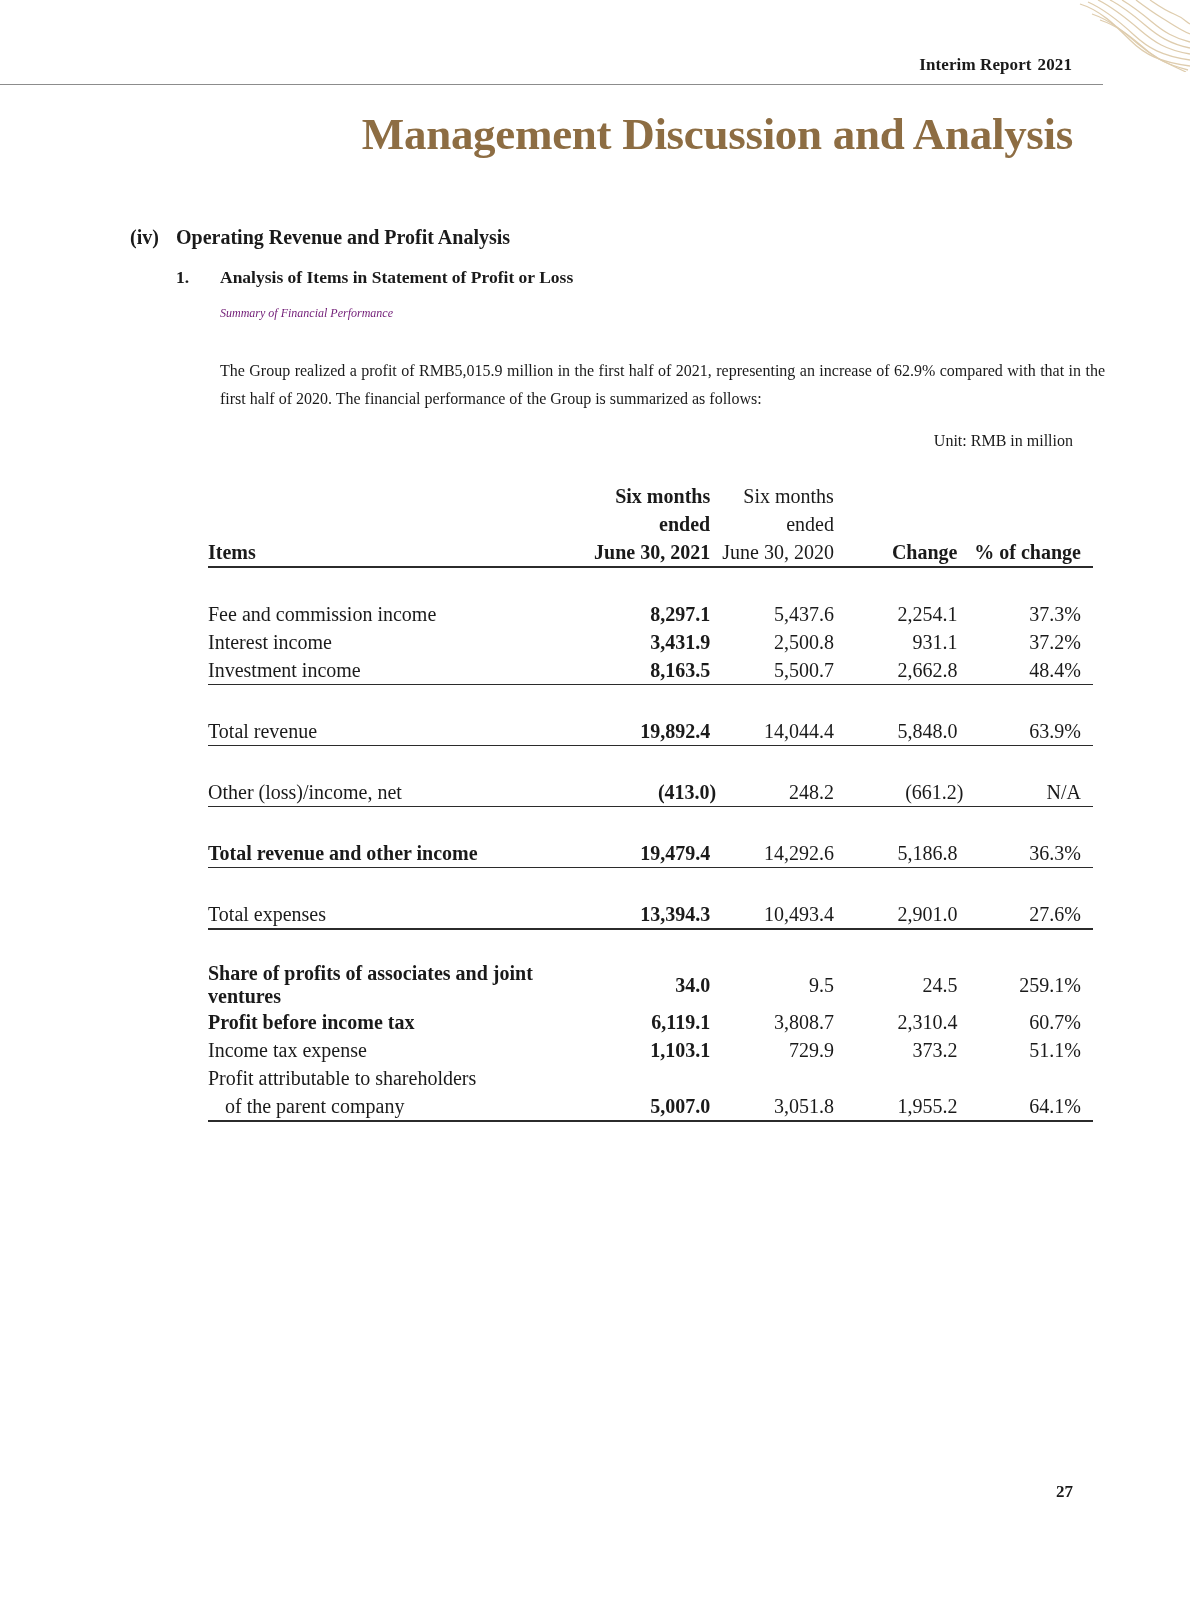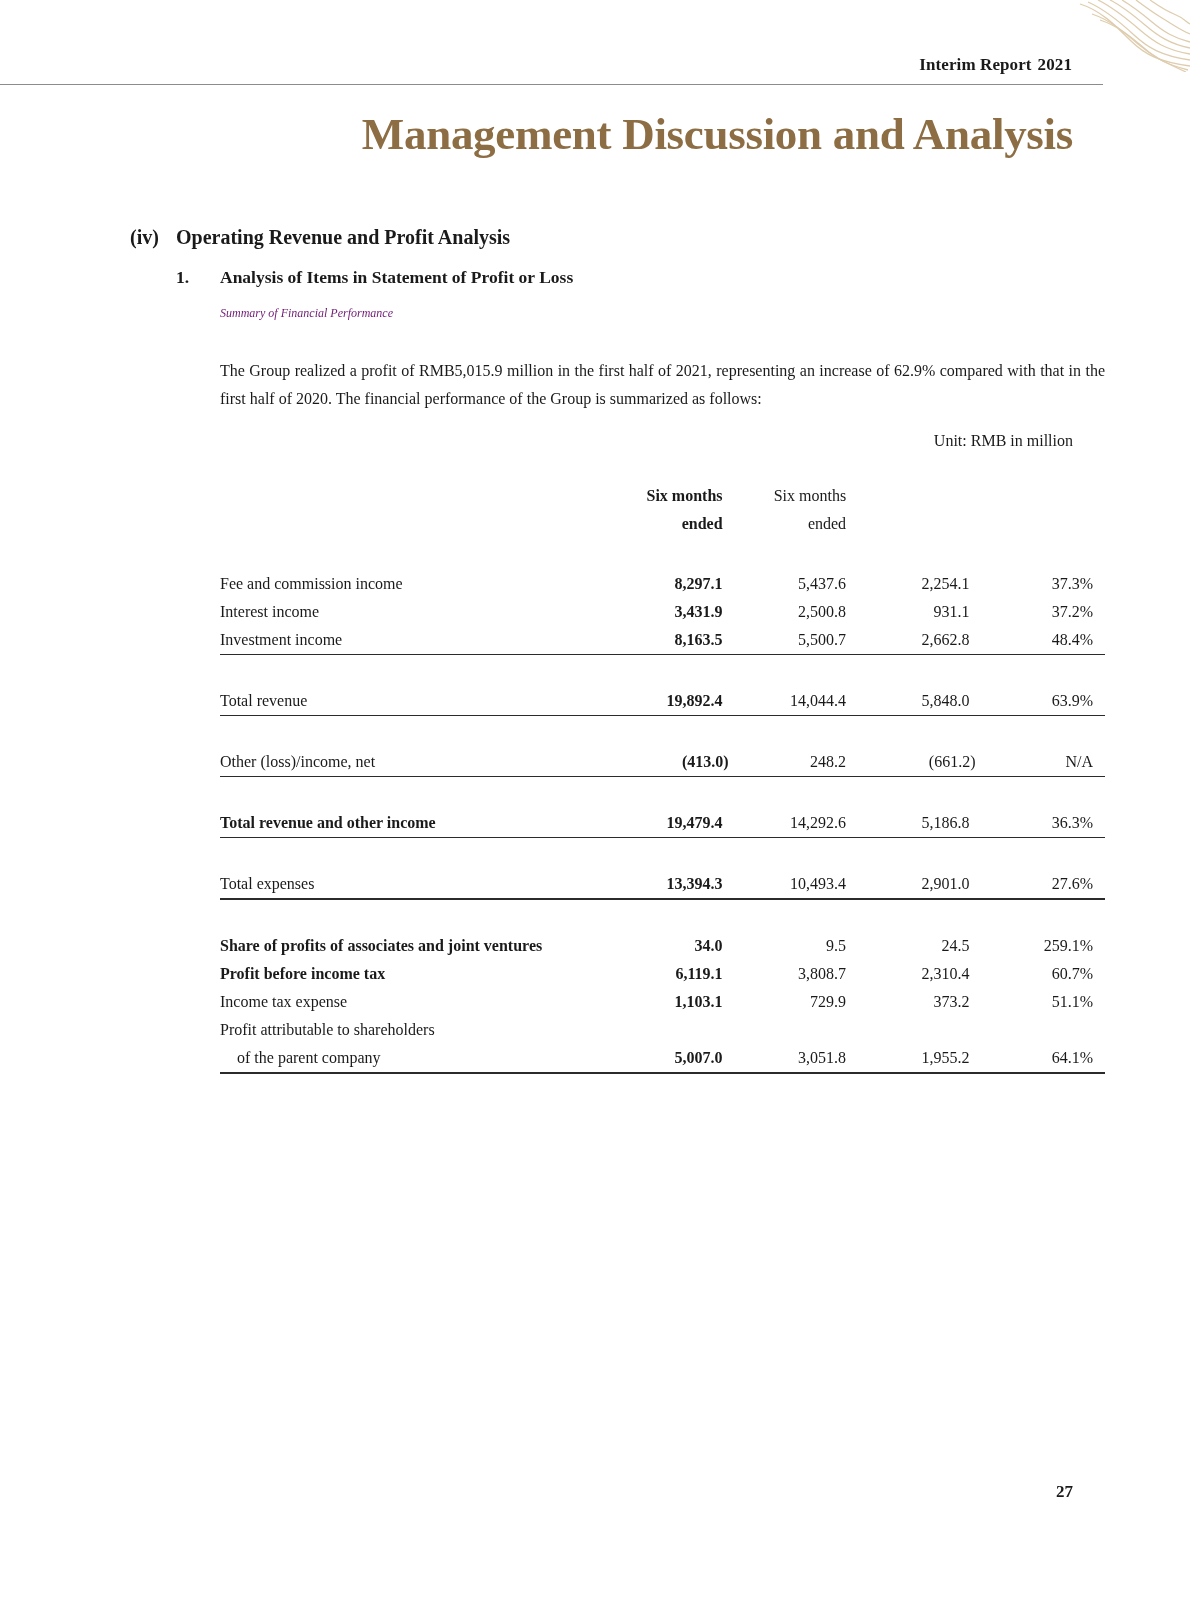--- a/index.html
+++ b/index.html
@@ -38,22 +38,22 @@
     }
     .paragraph {
       position: absolute; left: 220px; top: 345px; width: 885px;
       font-size: 16px; line-height: 28px; text-align: justify; color: #1a1a1a; margin-top: 12px;
     }
     .unit {
       position: absolute; right: 117px; top: 432px;
       font-size: 16px; color: #1a1a1a;
     }
     table.fin {
-      position: absolute; left: 220px; top: 482px; width: 885px;
-      border-collapse: collapse; font-size: 16px;
+      position: absolute; left: 208px; top: 482px; width: 885px;
+      border-collapse: collapse; font-size: 20px;
     }
     table.fin th, table.fin td { padding: 0; height: 28px; vertical-align: middle; }
     table.fin thead th { font-weight: normal; text-align: right; line-height: 28px; }
     table.fin thead th.items { text-align: left; font-weight: bold; vertical-align: bottom; }
     table.fin thead th.bold { font-weight: bold; }
     table.fin thead tr.last th { border-bottom: 2px solid #2b2b2b; }
     .col-c1 { width: 125px; text-align: right; }
     .col-c2 { width: 125px; text-align: right; }
     .col-c3 { width: 125px; text-align: right; }
     .col-c4 { width: 125px; text-align: right; padding-right: 12px !important; }
@@ -118,20 +118,27 @@
       <th></th>
         <th></th>
     </tr>
     <tr>
       <th class="items"></th>
       <th class="bold">ended</th>
       <th>ended</th>
       <th></th>
         <th></th>
     </tr>
+    <tr class="last">
+      <th class="items">Items</th>
+      <th class="bold">June 30, 2021</th>
+      <th>June 30, 2020</th>
+      <th class="bold">Change</th>
+      <th class="bold col-c4">% of change</th>
+    </tr>
   </thead>
   <tbody>
     <tr class="spacer">
         <td colspan="5"></td>
       </tr>
 
     <tr>
       <td class="label">Fee and commission income</td>
       <td class="col-c1 c1">8,297.1</td>
       <td class="col-c2">5,437.6</td>

